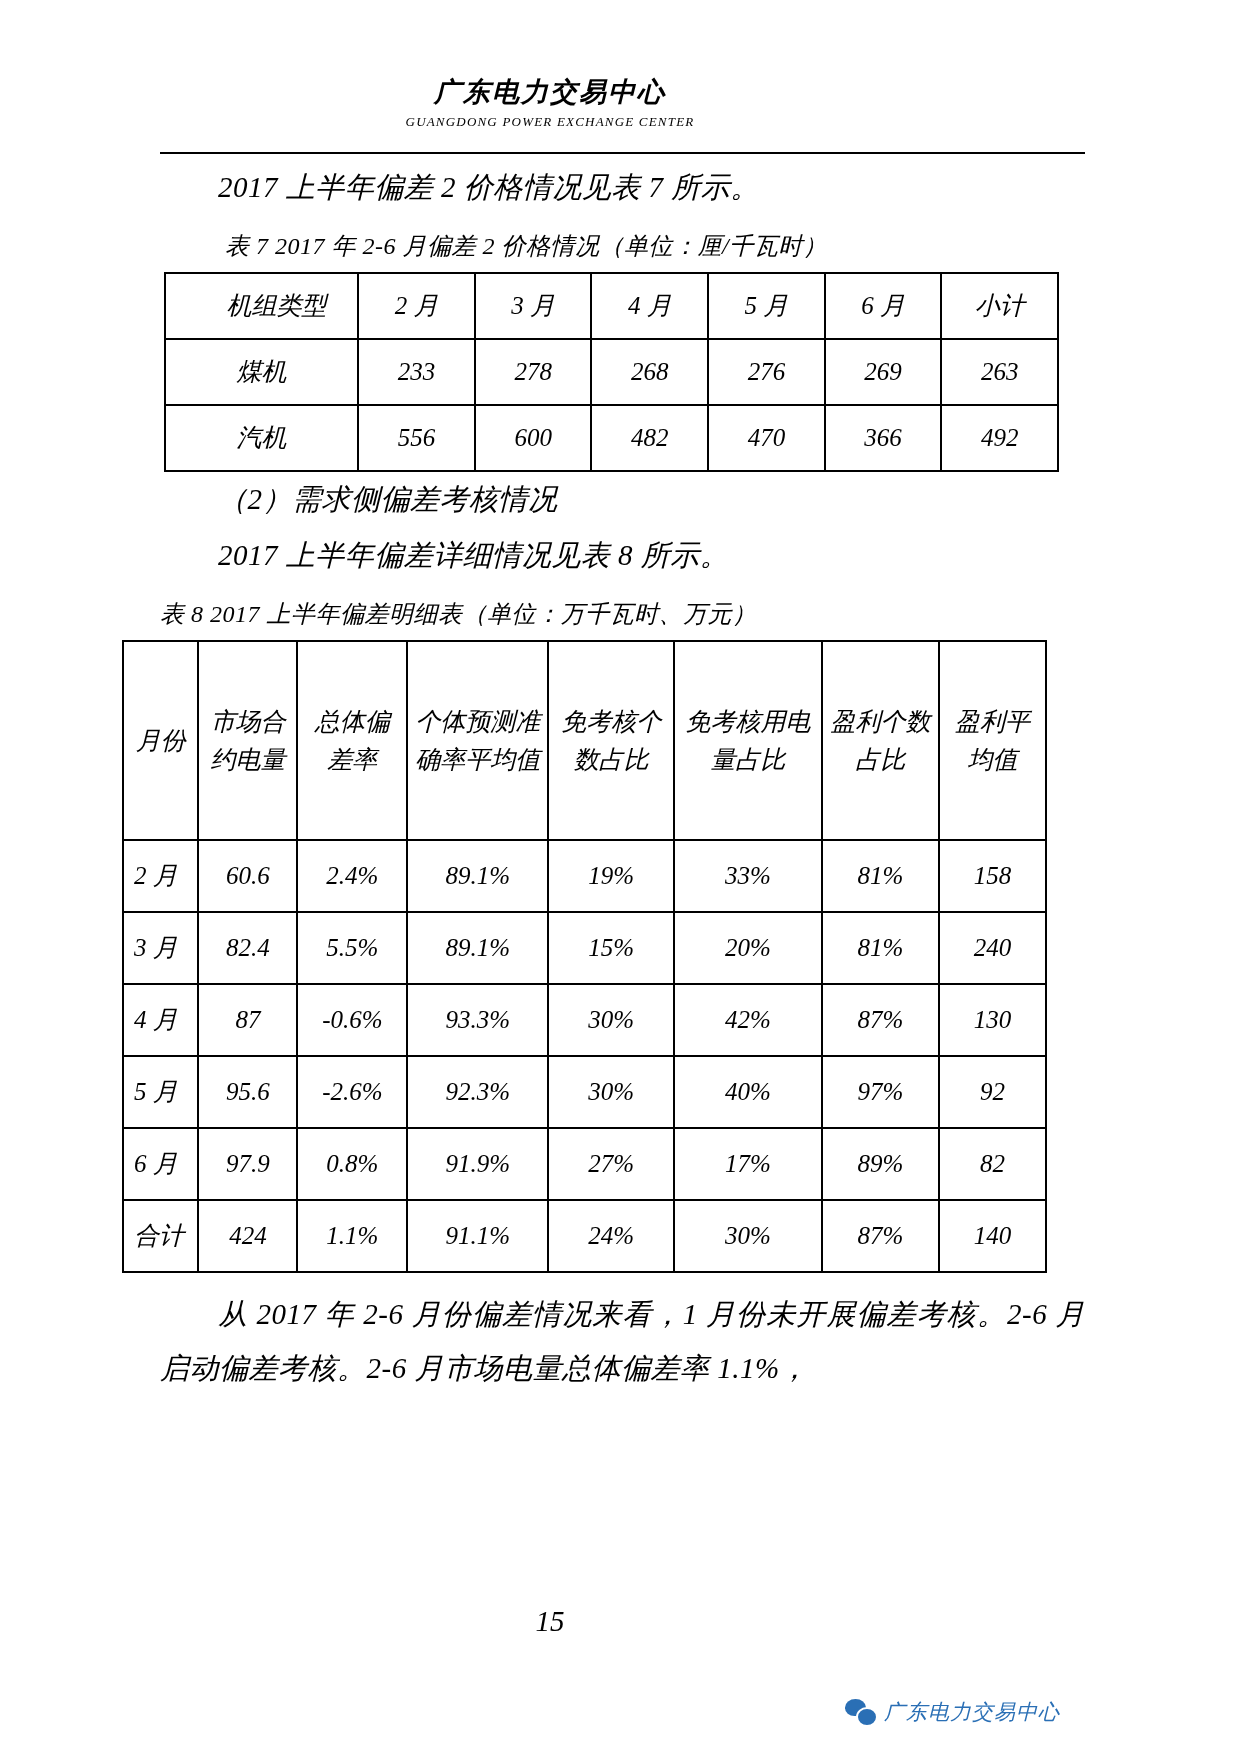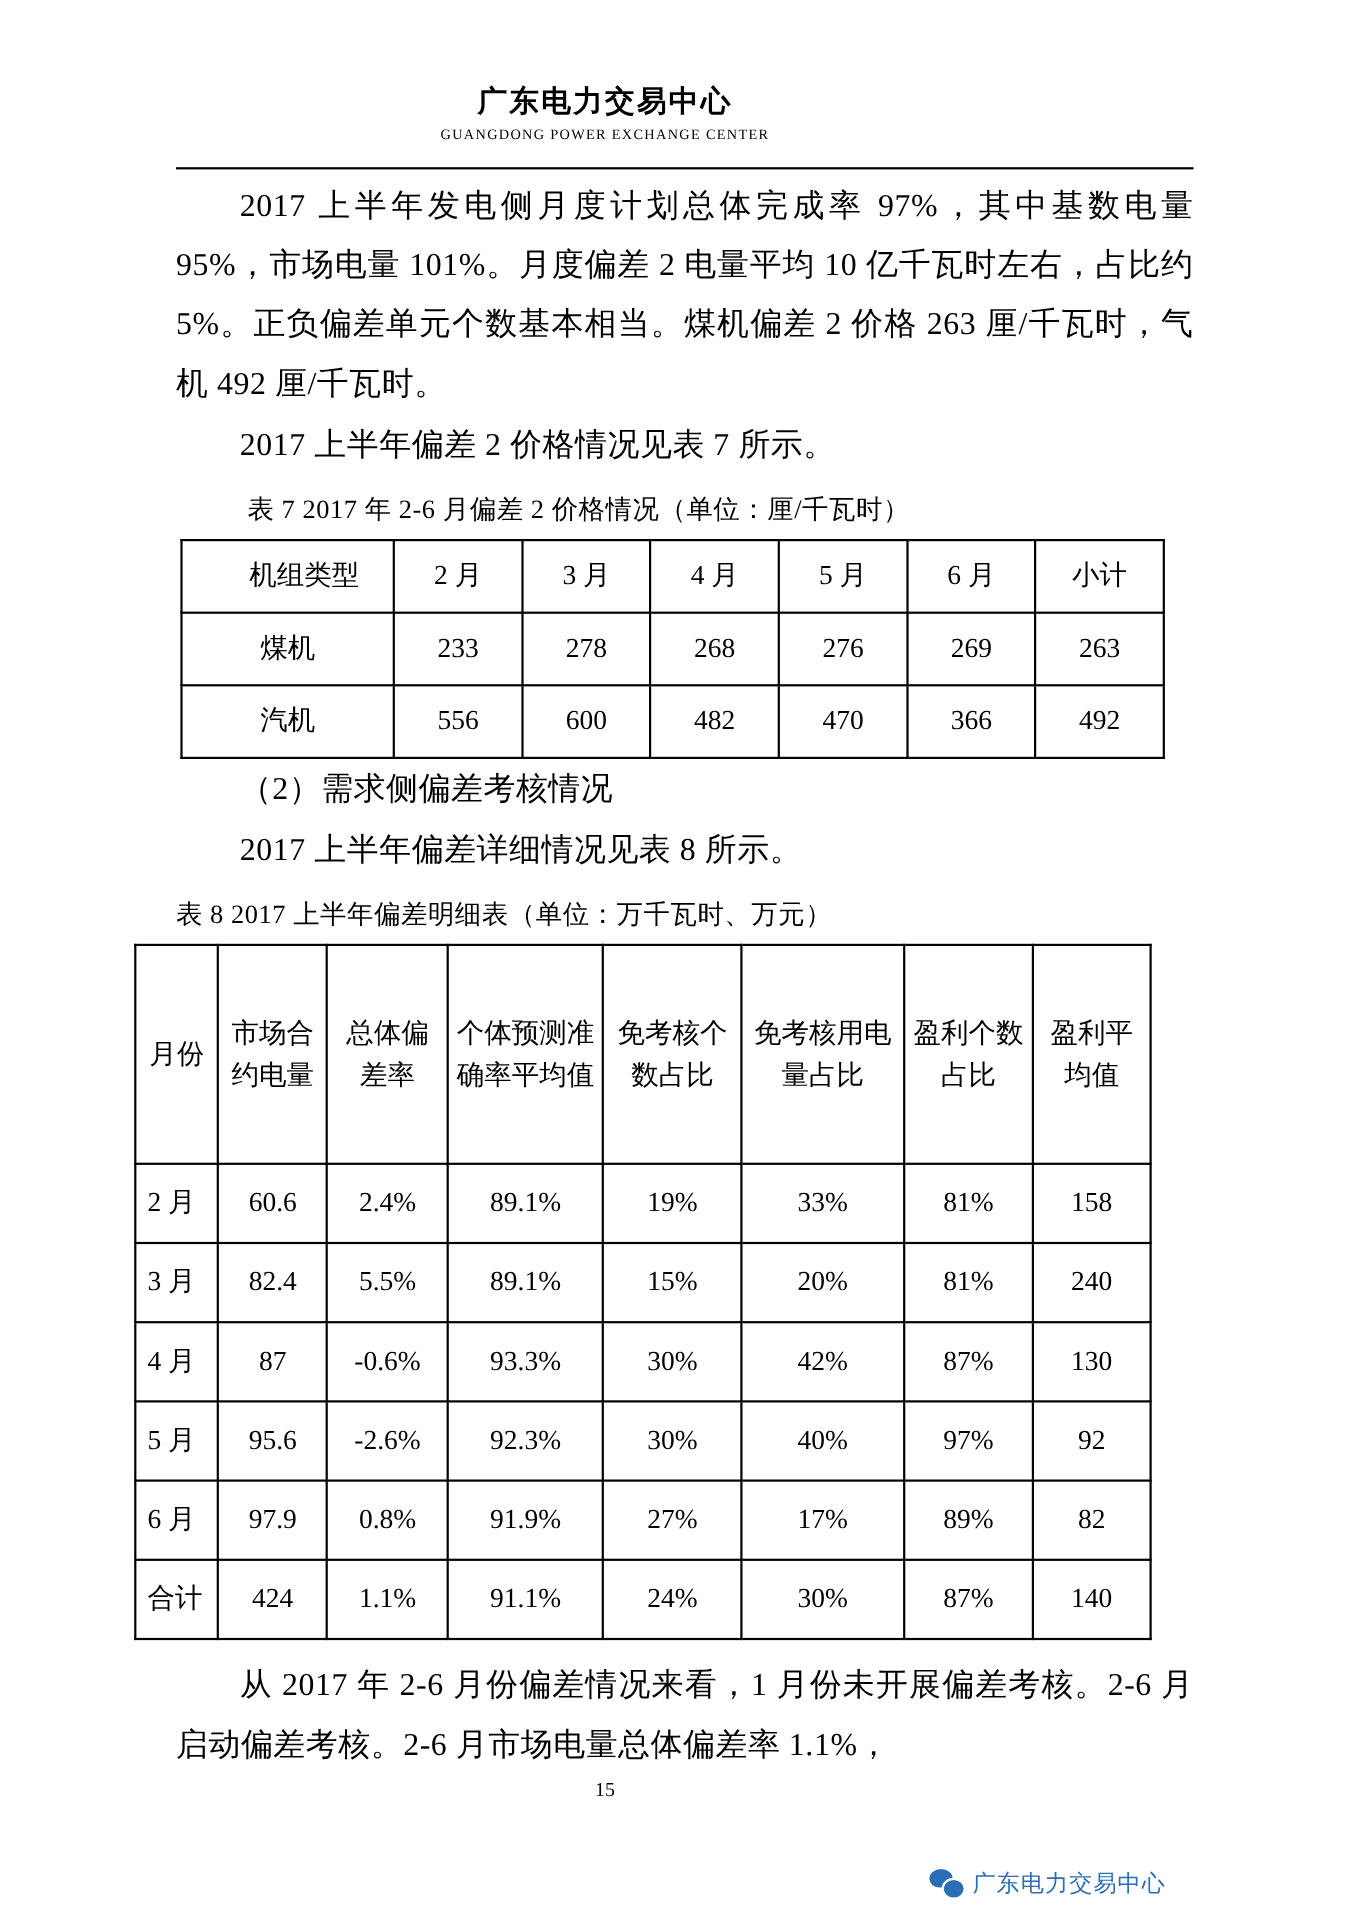--- a/index.html
+++ b/index.html
@@ -13,20 +13,21 @@
     position: relative;
     font-family: "Liberation Serif", "DejaVu Serif", serif;
     color: #000;
     overflow: hidden;
   }
   .page {
     position: relative;
     width: 1100px;
     height: 1754px;
     box-sizing: border-box;
+    font-style: italic;
   }
 
   
   .header {
     position: absolute;
     top: 78px;
     left: 0;
     width: 100%;
     text-align: center;
   }
@@ -136,21 +137,21 @@
     padding-left: 10px;
   }
 
   
   .page-number {
     position: absolute;
     bottom: 116px;
     left: 0;
     width: 100%;
     text-align: center;
-    font-size: 18px;
+    font-size: 29px;
     margin-top: 12px;
   }
   .wechat-badge {
     position: absolute;
     right: 40px;
     bottom: 28px;
     display: flex;
     align-items: center;
     gap: 9px;
     color: #2a6fb5;
@@ -186,21 +187,20 @@
 <div class="page">
 
   <div class="header">
     <div class="header-cn">广东电力交易中心</div>
     <div class="header-en">GUANGDONG POWER EXCHANGE CENTER</div>
   </div>
   <div class="header-rule"></div>
 
   <div class="content">
 
-    <p class="para">2017 上半年发电侧月度计划总体完成率 97%，其中基数电量 95%，市场电量 101%。月度偏差 2 电量平均 10 亿千瓦时左右，占比约 5%。正负偏差单元个数基本相当。煤机偏差 2 价格 263 厘/千瓦时，气机 492 厘/千瓦时。</p>
     <p class="para">2017 上半年偏差 2 价格情况见表 7 所示。</p>
 
     <div class="tbl-caption left-ind">表 7 2017 年 2-6 月偏差 2 价格情况（单位：厘/千瓦时）</div>
 
     <table class="table7">
       <tbody>
         <tr>
           <td class="c0">机组类型</td>
           <td class="cm">2 月</td>
           <td class="cm">3 月</td>

